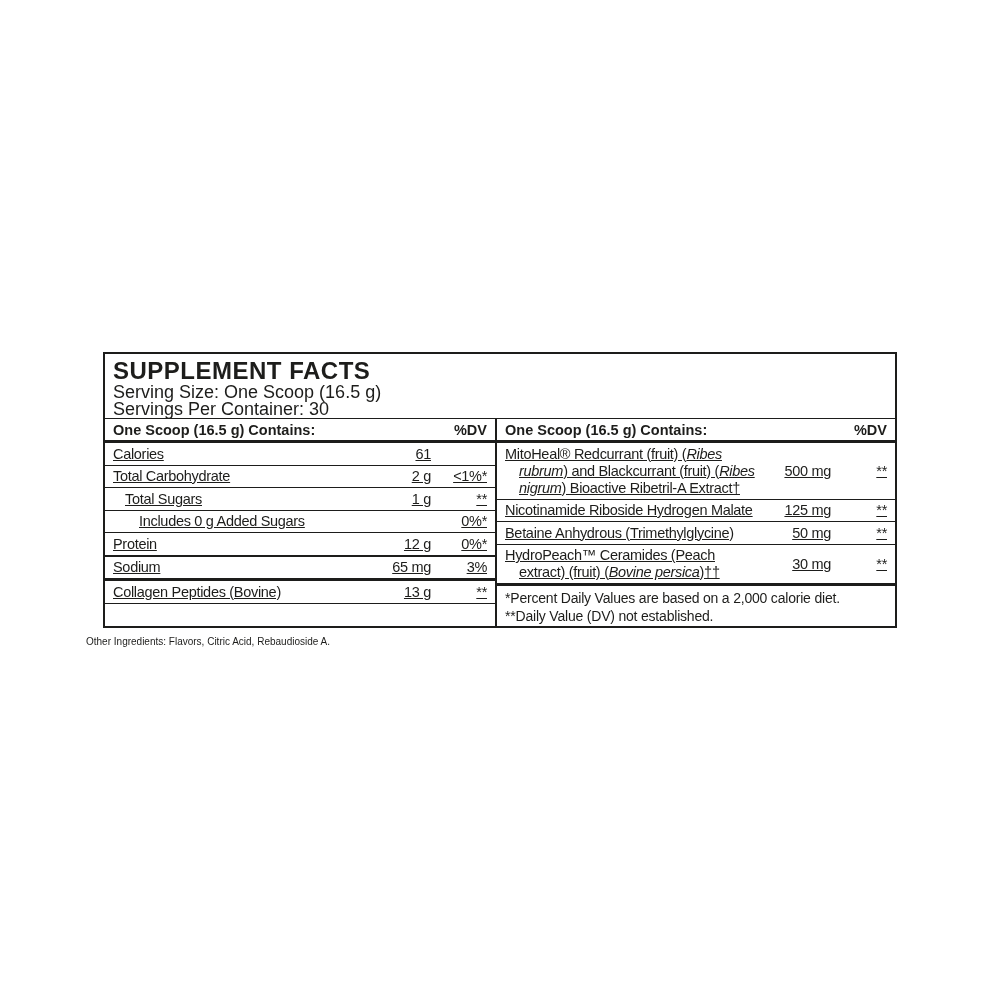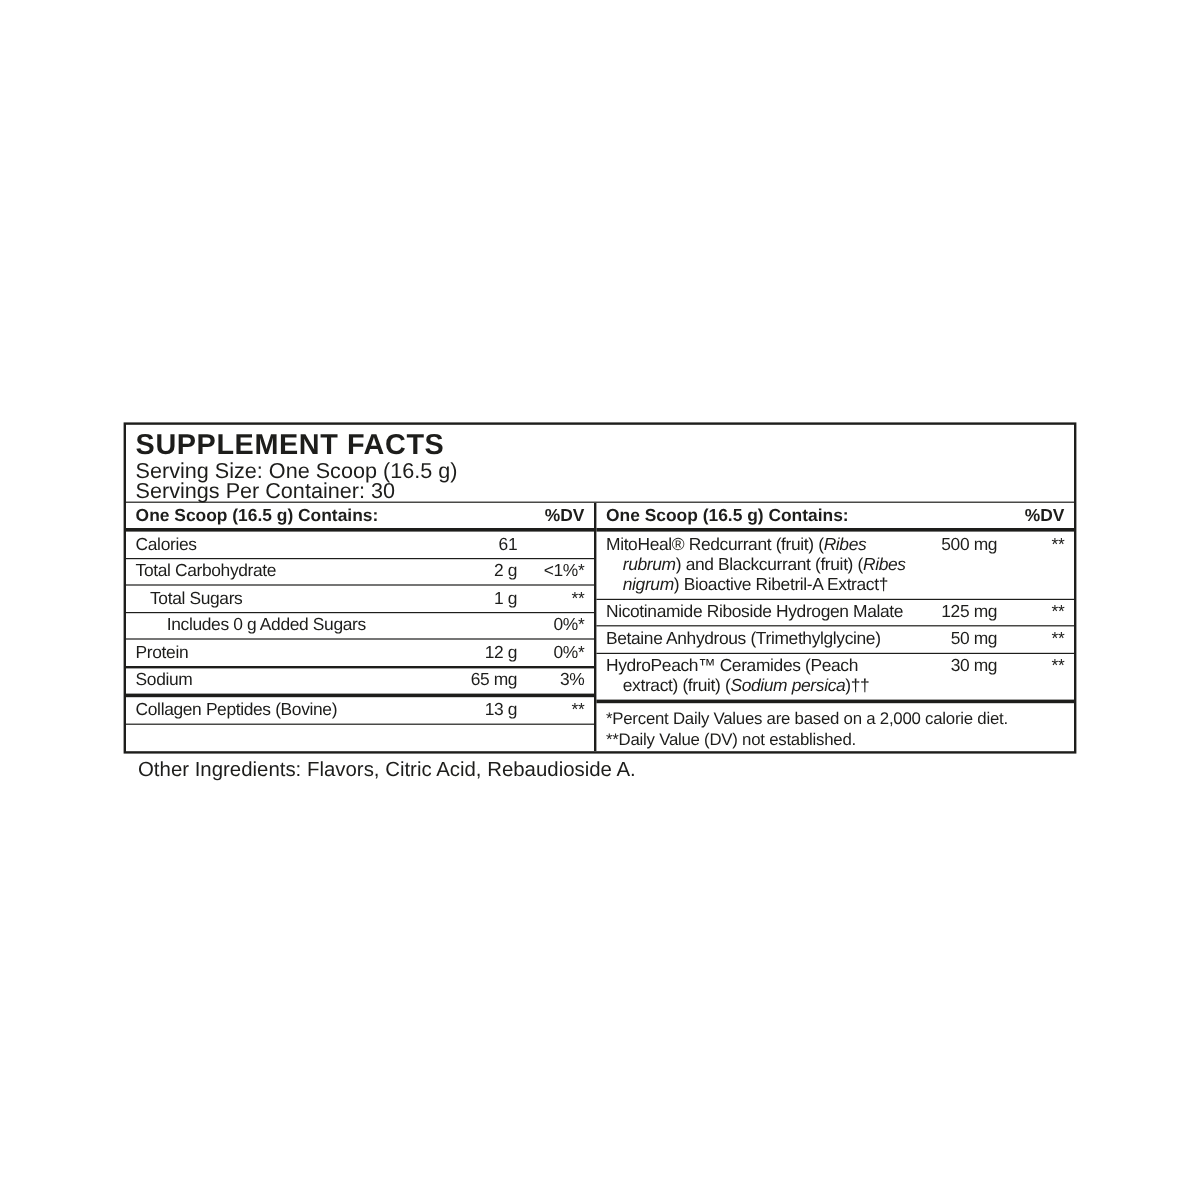--- a/index.html
+++ b/index.html
@@ -30,39 +30,39 @@
   .col-left  { width:392px; border-right:2px solid var(--ink); }
   .col-right { flex:1; display:flex; flex-direction:column; }
 
   .col-header {
     display:flex; justify-content:space-between; align-items:center;
     font-weight:bold; font-size:14.5px; line-height:18px;
     padding:2px 8px 1px; border-bottom:3px solid var(--ink);
   }
 
   .rows { font-size:14.5px; line-height:17px; letter-spacing:-0.3px; }
-  .row  { display:flex; align-items:flex-start; padding:2.5px 8px 2px; }
+  .row  { display:flex; align-items:center; padding:2.5px 8px 2px;text-decoration:underline; }
   .nm   { flex:1; }
   .nm.ind1 { padding-left:12px; }
   .nm.ind2 { padding-left:26px; }
   .nm.hang { padding-left:14px; text-indent:-14px; }
   .amt  { width:66px; text-align:right; white-space:nowrap; }
   .dv   { width:56px; text-align:right; white-space:nowrap; }
 
   .sep            { width:100%; }
   .sep.thin       { border-top:1px solid var(--ink); }
   .sep.medium     { border-top:1.5px solid var(--ink); }
   .sep.thick      { border-top:2.5px solid var(--ink); }
   .sep.double     { height:2px; border-top:2px solid var(--ink); border-bottom:1px solid var(--ink); }
 
   .footnotes { padding:4px 8px 0; font-size:14px; line-height:17.5px; letter-spacing:-0.2px; }
 
   .other-ing {
-    position:absolute; left:115px; top:633px; width:794px;
-    font-size:17px; line-height:17px;
+    position:absolute; left:86px; top:633px; width:794px;
+    font-size:10px; line-height:17px;
   }
   i { font-style:italic; }
 </style>
 </head>
 <body>
 
 <div class="canvas">
 
   <section class="panel">
     <h1 class="panel-title">SUPPLEMENT FACTS</h1>
@@ -140,21 +140,21 @@
               <div class="dv">**</div>
             </div>
             <div class="sep medium"></div>
             <div class="row">
               <div class="nm"><span>Betaine Anhydrous (Trimethylglycine)</span></div>
               <div class="amt">50 mg</div>
               <div class="dv">**</div>
             </div>
             <div class="sep medium"></div>
             <div class="row">
-              <div class="nm hang"><span>HydroPeach™ Ceramides (Peach</span><br><span>extract) (fruit) (</span><i>Sodium persica</i><span>)††</span></div>
+              <div class="nm hang"><span>HydroPeach™ Ceramides (Peach</span><br><span>extract) (fruit) (</span><i>Bovine persica</i><span>)††</span></div>
               <div class="amt">30 mg</div>
               <div class="dv">**</div>
             </div>
             <div class="sep double"></div>
           </div>
         <div class="footnotes" id="footnotes">
             <div>*Percent Daily Values are based on a 2,000 calorie diet.</div>
             <div>**Daily Value (DV) not established.</div>
           </div>
       </div>

